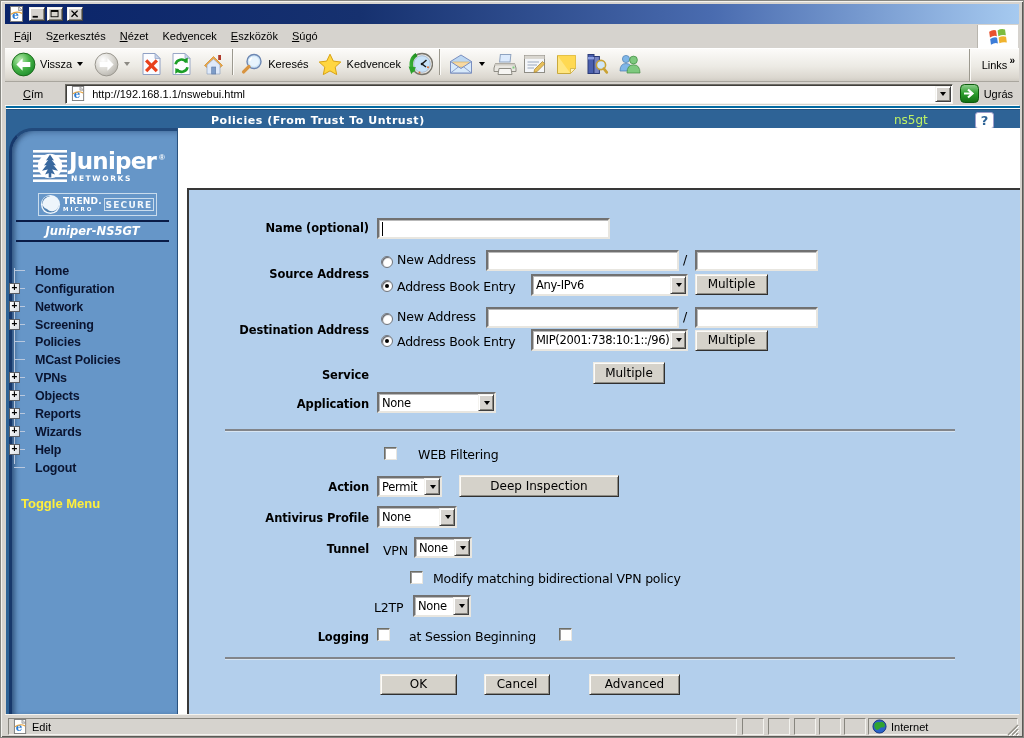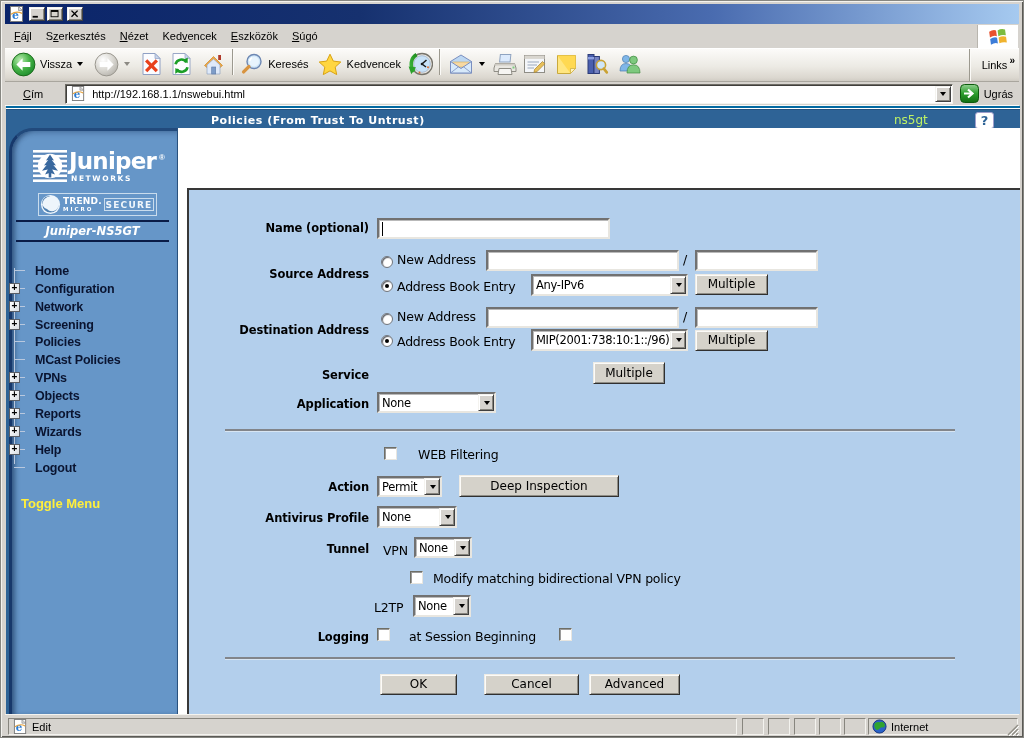--- a/index.html
+++ b/index.html
@@ -612,21 +612,21 @@
       </div>
 
       <div class="flabel" style="top:440px;">Logging</div>
       <span class="chk" style="left:188px;top:438px;"></span>
       <div class="ftext" style="left:220px;top:439px;">at Session Beginning</div>
       <span class="chk" style="left:370px;top:438px;"></span>
 
       <div class="fhr" style="left:36px;top:467px;width:730px;"></div>
 
       <div class="fbtn" style="left:191px;top:484px;width:77px;height:21px;line-height:19px;">OK</div>
-      <div class="fbtn" style="left:295px;top:484px;width:95px;height:21px;line-height:19px;">Cancel</div>
+      <div class="fbtn" style="left:295px;top:484px;width:66px;height:21px;line-height:19px;">Cancel</div>
       <div class="fbtn" style="left:400px;top:484px;width:91px;height:21px;line-height:19px;">Advanced</div>
     </div>
   </div>
 
   <div class="statusbar">
     <div class="spane" style="left:3px;width:729px;">
       <svg class="uicon" width="15" height="15" viewBox="0 0 16 16" style="margin-left:4px;">
         <rect x="1.5" y="0.5" width="12" height="15" fill="#fff" stroke="#7b7b7b"></rect>
         <path d="M9.5 0.5 L13.5 4.5 L9.5 4.5 Z" fill="#d8d8d8" stroke="#7b7b7b" stroke-width=".6"></path>
         <text x="3" y="12.5" font-size="11" font-weight="bold" fill="#2a7bd4" font-family="DejaVu Serif,serif">e</text>

